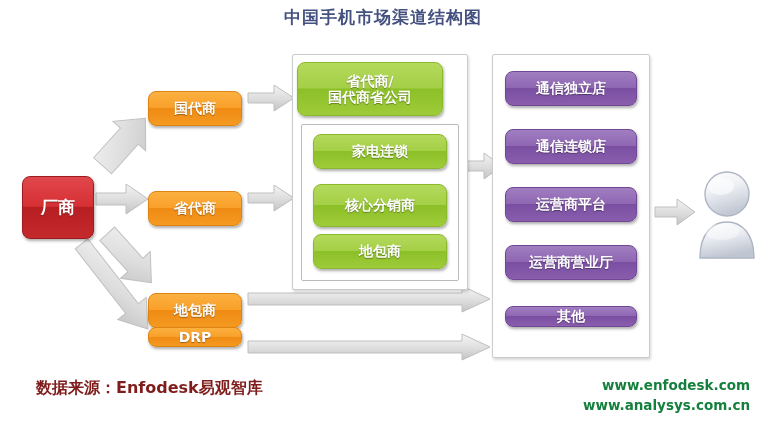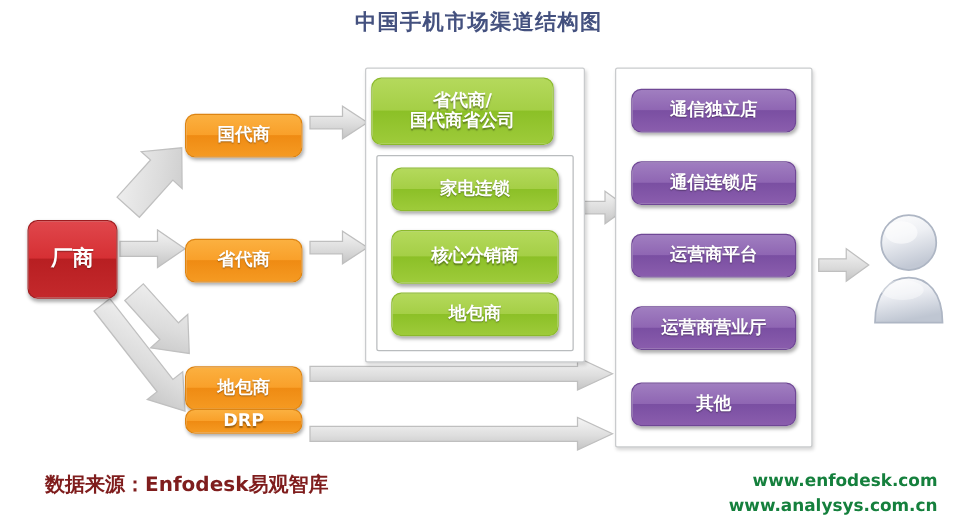--- a/index.html
+++ b/index.html
@@ -242,21 +242,21 @@
   </div>
   <div class="chip purple" style="left:505px;top:129px;width:132px;height:35px;">
     <span>通信连锁店</span>
   </div>
   <div class="chip purple" style="left:505px;top:187px;width:132px;height:35px;">
     <span>运营商平台</span>
   </div>
   <div class="chip purple" style="left:505px;top:245px;width:132px;height:35px;text-align:center;">
     <span>运营商营业厅</span>
   </div>
-  <div class="chip purple" style="left:505px;top:306px;width:132px;height:35px;">
+  <div class="chip purple" style="left:505px;top:306px;width:132px;height:21px;">
     <span>其他</span>
   </div>
 
   <div class="user-icon" style="left:694px;top:168px;width:66px;height:92px;">
     <svg viewBox="0 0 66 92">
       <defs>
         <linearGradient id="uHead" x1="0" y1="0" x2="0.3" y2="1">
           <stop offset="0%" stop-color="#ffffff"></stop>
           <stop offset="45%" stop-color="#eef0f4"></stop>
           <stop offset="100%" stop-color="#c2c8d4"></stop>

